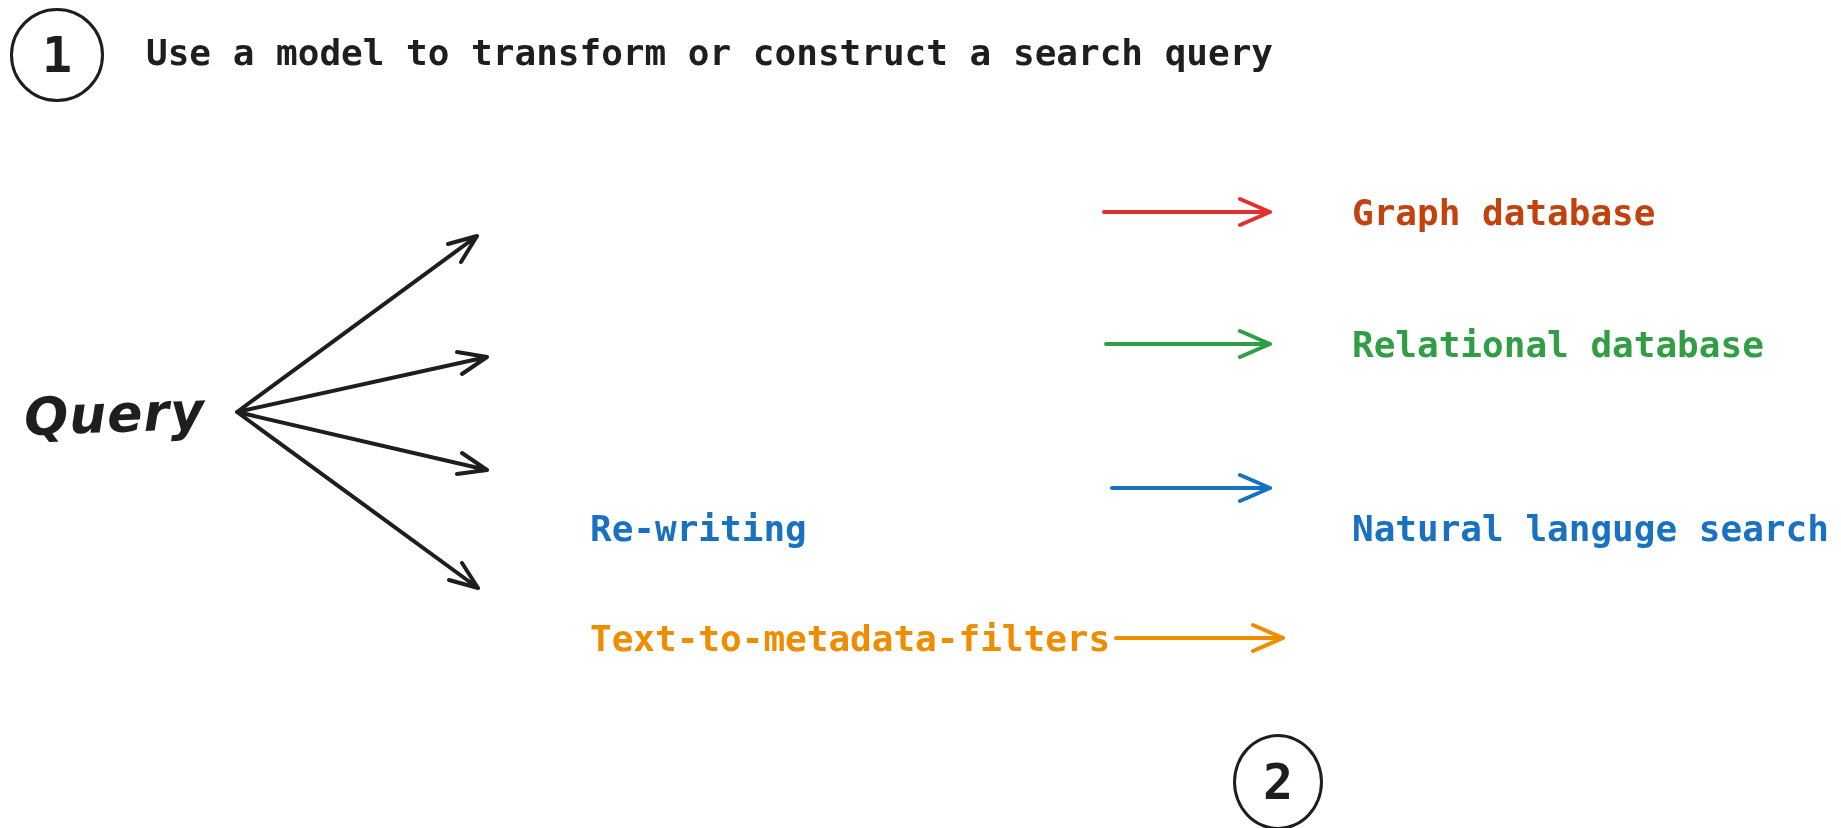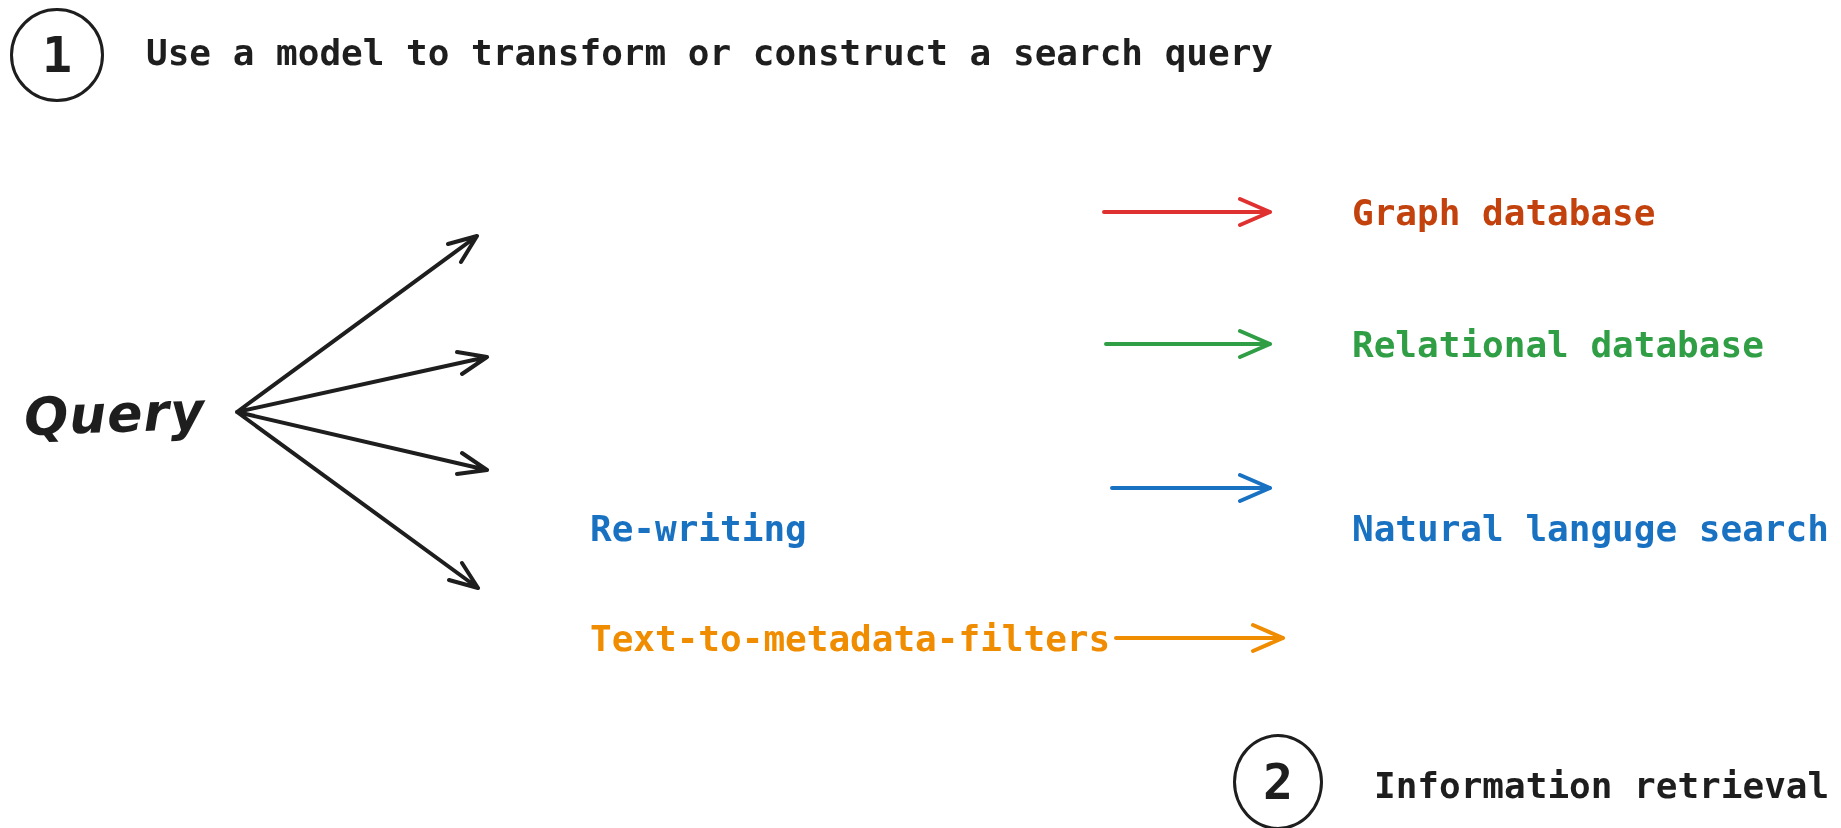--- a/index.html
+++ b/index.html
@@ -97,15 +97,14 @@
   <div class="mono abs vcenter target row-2" style="color: rgb(47, 158, 68);">Relational database</div>
 
   <div class="mono abs vcenter technique row-3" style="color: rgb(25, 113, 194);">Re-writing</div>
   <div class="mono abs vcenter target row-3" style="color: rgb(25, 113, 194);">Natural languge search</div>
 
   <div class="mono abs vcenter technique row-4" style="color: rgb(240, 140, 0);">Text-to-metadata-filters</div>
 
   <div class="badge" id="badge-2">
     <span class="badge-number">2</span>
   </div>
-  <div class="mono abs vcenter" id="step2-label">Information retrieval</div>
 
 </div>
 
 </body></html>

